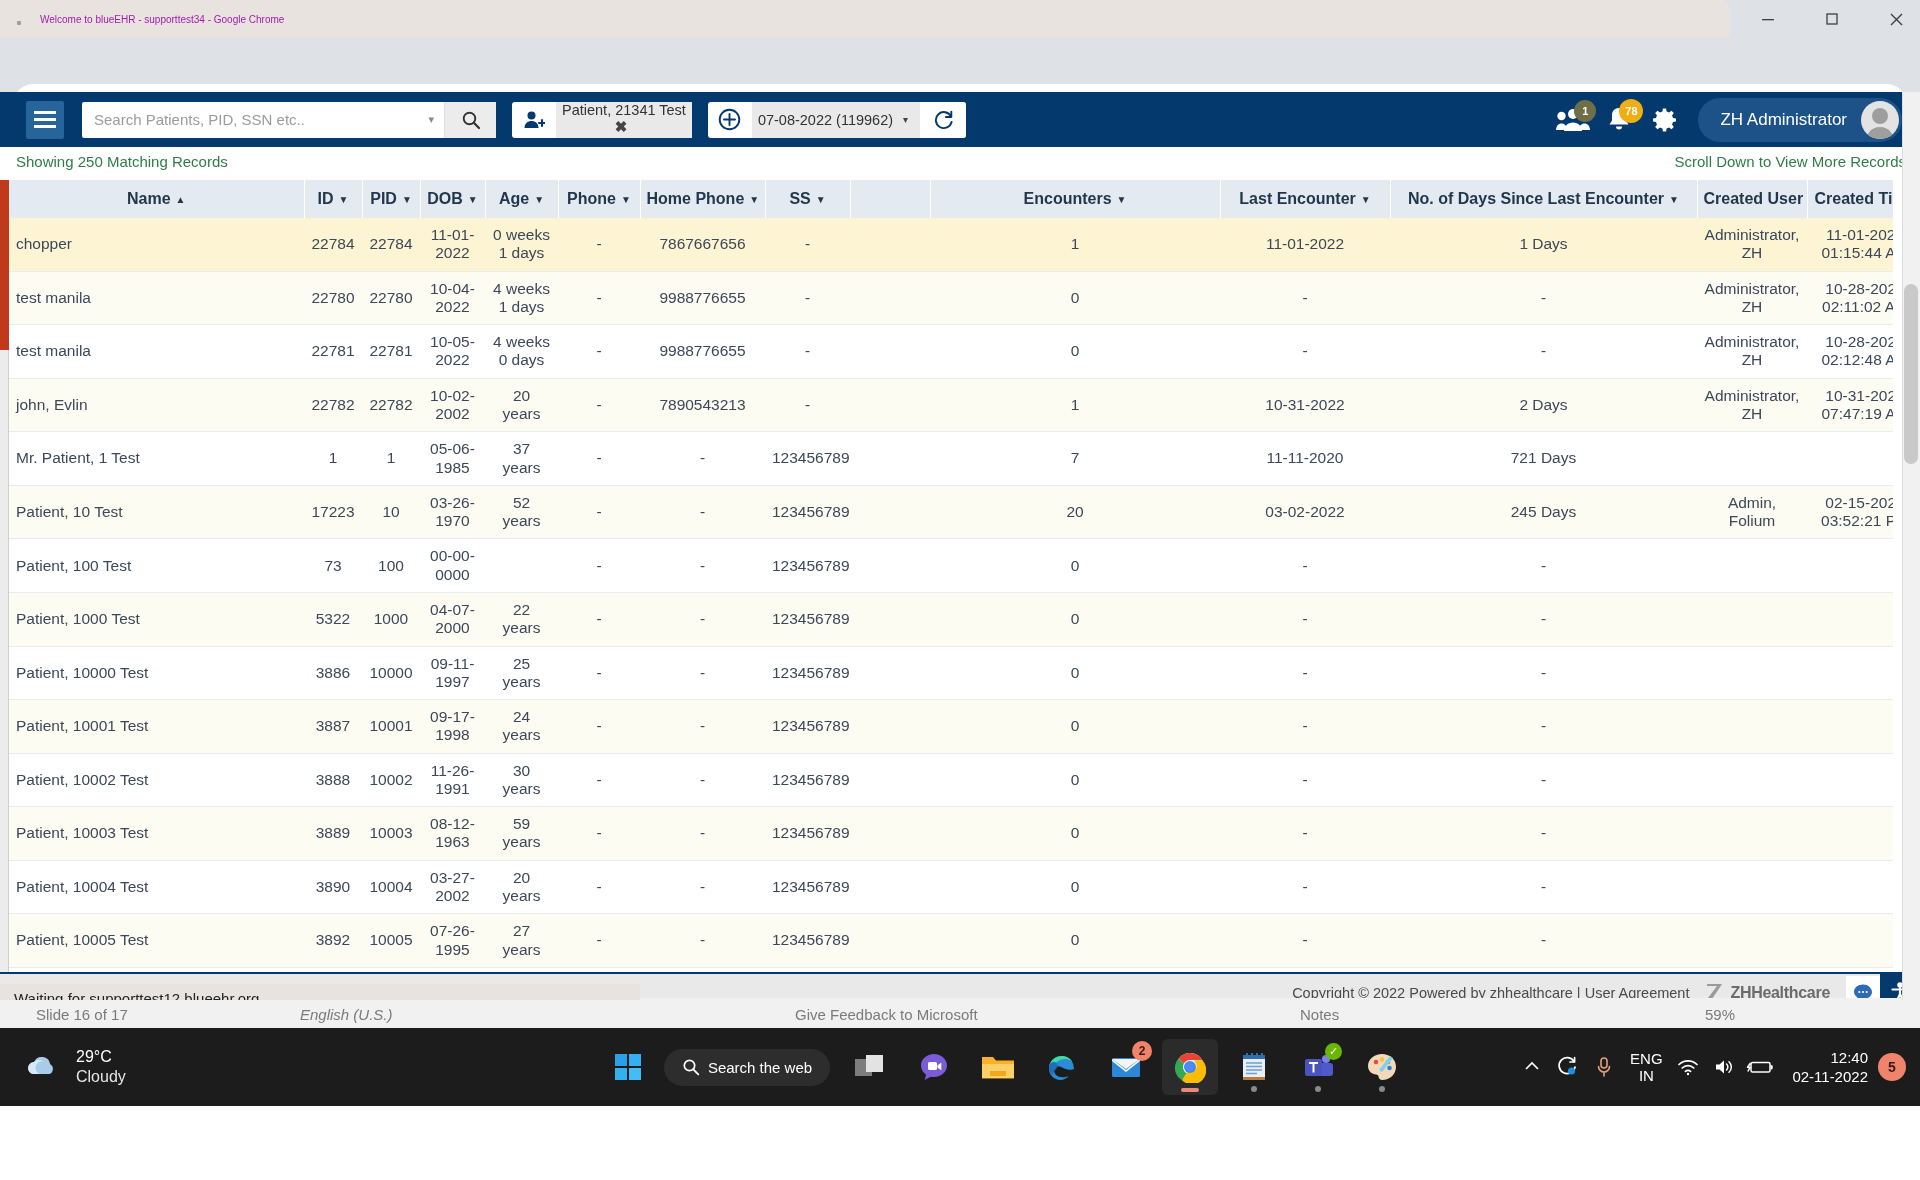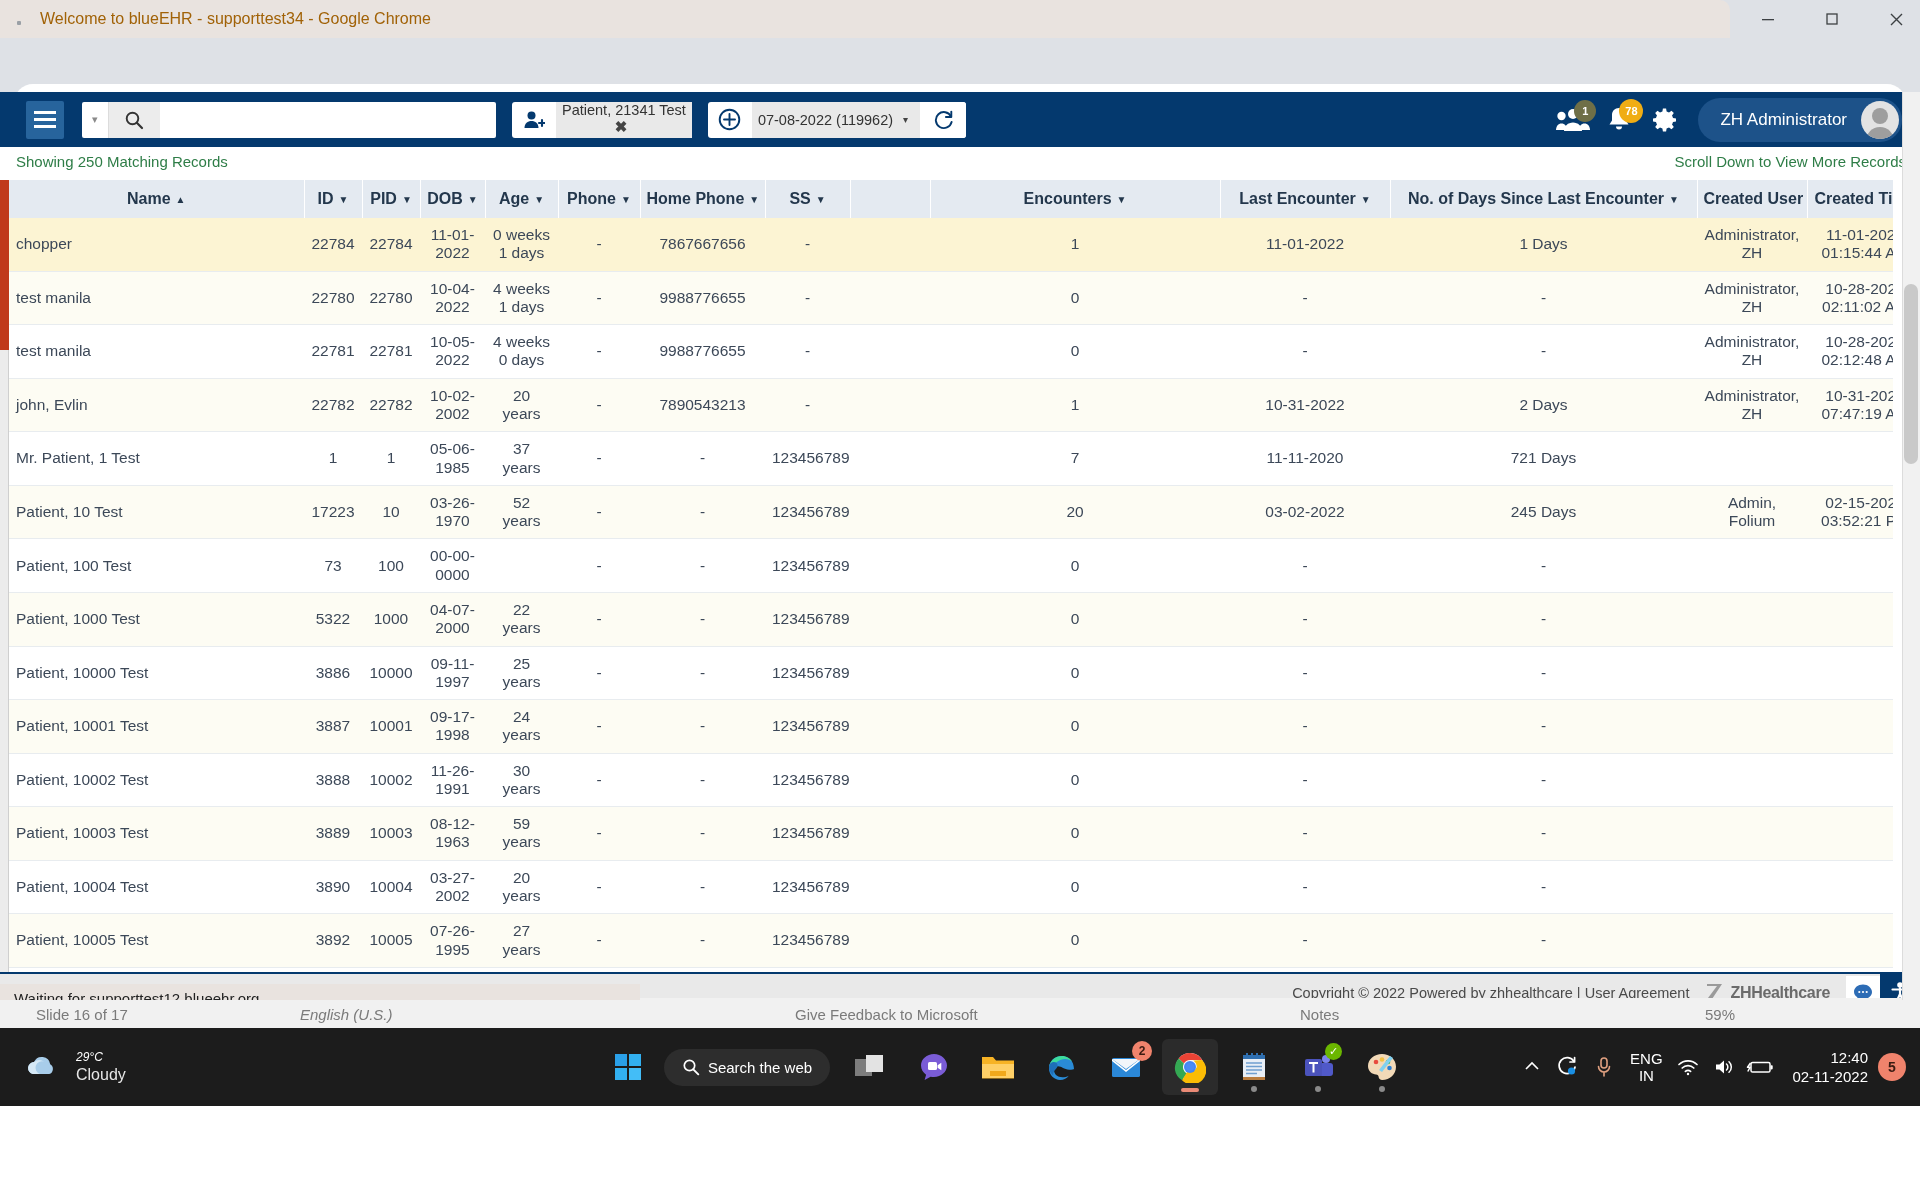--- a/index.html
+++ b/index.html
@@ -29,21 +29,21 @@
   }
   #tab-favicon {
     width: 16px; height: 16px; margin-left: 14px; margin-right: 10px;
     position: relative; flex:none;
   }
   #tab-favicon::after {
     content:""; position:absolute; left:3px; top:10px; width:4px; height:4px;
     background:#9aa0a6; border-radius:1px;
   }
   #tab-title {
-    font-size: 16px; color: #a16207; white-space: nowrap; overflow: hidden;
+    font-size: 10px; color: #a21caf; white-space: nowrap; overflow: hidden;
   }
   .winbtn {
     position:absolute; top:0; width:64px; height:38px;
     display:flex; align-items:center; justify-content:center;
     color:#3c4043;
   }
   #btn-min { left: 1736px; }
   #btn-max { left: 1800px; }
   #btn-close { left: 1864px; }
   .winbtn svg { display:block; }
@@ -211,21 +211,21 @@
   #hscroll-thumb { position:absolute; left:175px; bottom:1px; width:220px; height:11px; background:#04396e; }
 
   
   #taskbar {
     position:absolute; left:0; top:1028px; width:1920px; height:78px;
     background:#1c1c1c; display:flex; align-items:center;
   }
   #weather { position:absolute; left:22px; top:0; height:78px; display:flex; align-items:center; }
   #weather-icon { width:42px; height:42px; position:relative; margin-right:12px; }
   #weather-texts { display:flex; flex-direction:column; line-height:1.25; }
-  #weather-temp { color:#ffffff; font-size:12px;font-style:italic; }
+  #weather-temp { color:#ffffff; font-size:16px; }
   #weather-cond { color:#e6e6e6; font-size:16px; }
 
   #tb-center { position:absolute; left:600px; top:0; height:78px; display:flex; align-items:center; gap:8px; }
   .tb-item { width:56px; height:56px; display:flex; align-items:center; justify-content:center; position:relative; border-radius:6px; }
   #tb-search {
     height:37px; width:166px; background:#2d2d2d; border-radius:23px;
     display:flex; align-items:center; justify-content:center; gap:8px; margin-right:4px;
   }
   #tb-search-label { color:#fff; font-size:15px; }
   .tb-active { background:#2b2b2b; }
@@ -301,20 +301,21 @@
   <div id="viewport">
 
     <div id="app-header">
       <div id="hamburger">
         <span></span>
           <span></span>
           <span></span>
       </div>
 
       <div id="search-wrap">
+        <input id="search-input" type="text" value="" placeholder="Search Patients, PID, SSN etc.." style="">
         <span id="search-caret">▾</span>
         <span id="search-btn">
           <svg width="20" height="20" viewBox="0 0 20 20">
             <circle cx="8.5" cy="8.5" r="5.8" fill="none" stroke="#333" stroke-width="1.9"></circle>
             <path d="M12.8 12.8 L18 18" stroke="#333" stroke-width="2.2" stroke-linecap="round"></path>
           </svg>
         </span>
       </div>
 
       <div class="chip">

